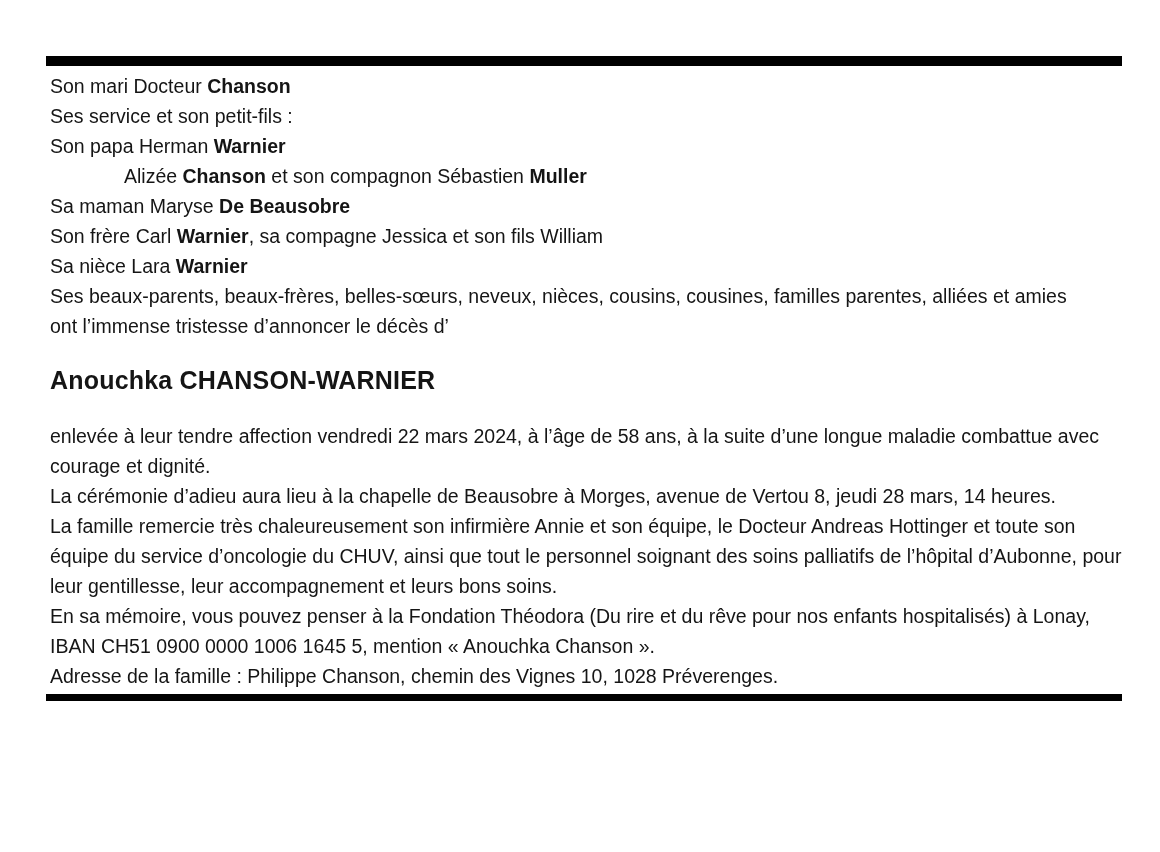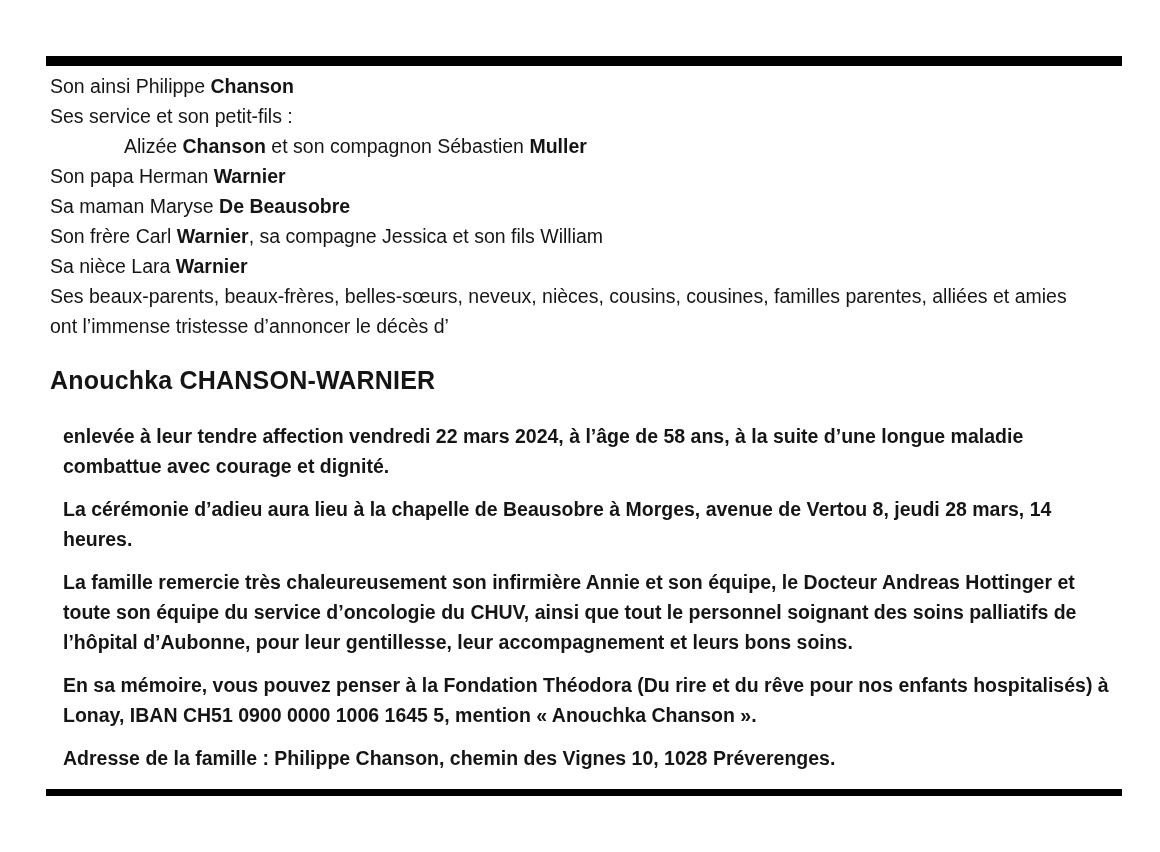--- a/index.html
+++ b/index.html
@@ -33,33 +33,33 @@
   .family-line.indent { padding-left: 74px; }
   .bold { font-weight: bold; }
   .deceased {
     font-size: 25px;
     font-weight: bold;
     line-height: 34px;
     text-align: left;
     margin: 22px 0 24px 0;
     letter-spacing: 0.2px;
   }
-  .body-para { margin: 13px; font-weight: bold; }
+  .body-para { margin: 0; }
 </style>
 </head>
 <body>
 
 <div class="sheet">
   <div class="rule rule-top"></div>
   <div class="content">
     <div class="family">
-        <div class="family-line"><span>Son ainsi Philippe </span><span class="bold">Chanson</span></div>
+        <div class="family-line"><span>Son mari Docteur </span><span class="bold">Chanson</span></div>
         <div class="family-line"><span>Ses service et son petit-fils :</span></div>
+        <div class="family-line"><span>Son papa Herman </span><span class="bold">Warnier</span></div>
         <div class="family-line indent"><span>Alizée </span><span class="bold">Chanson</span><span> et son compagnon Sébastien </span><span class="bold">Muller</span></div>
-        <div class="family-line"><span>Son papa Herman </span><span class="bold">Warnier</span></div>
         <div class="family-line"><span>Sa maman Maryse </span><span class="bold">De Beausobre</span></div>
         <div class="family-line"><span>Son frère Carl </span><span class="bold">Warnier</span><span>, sa compagne Jessica et son fils William</span></div>
         <div class="family-line"><span>Sa nièce Lara </span><span class="bold">Warnier</span></div>
         <div class="family-line"><span>Ses beaux-parents, beaux-frères, belles-sœurs, neveux, nièces, cousins, cousines, familles parentes, alliées et amies</span></div>
         <div class="family-line"><span>ont l’immense tristesse d’annoncer le décès d’</span></div>
       </div>
     <h1 class="deceased">Anouchka CHANSON-WARNIER</h1>
     <div class="body">
         <p class="body-para">enlevée à leur tendre affection vendredi 22 mars 2024, à l’âge de 58 ans, à la suite d’une longue maladie combattue avec courage et dignité.</p>
         <p class="body-para">La cérémonie d’adieu aura lieu à la chapelle de Beausobre à Morges, avenue de Vertou 8, jeudi 28 mars, 14 heures.</p>

